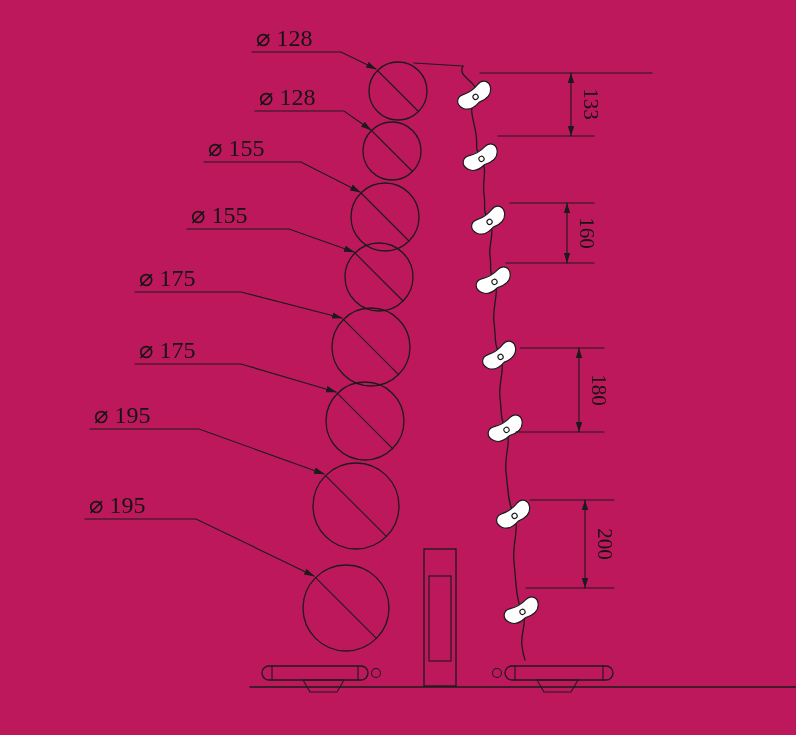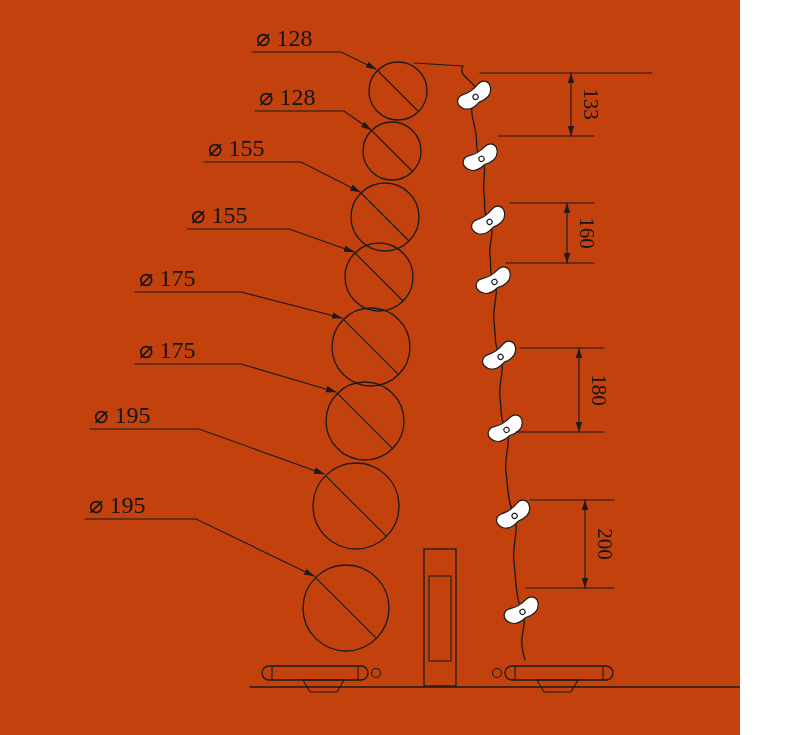--- a/index.html
+++ b/index.html
@@ -1,16 +1,16 @@
 <!DOCTYPE html>
 <html><head>
 <meta charset="utf-8">
 <style>
   html,body{margin:0;padding:0;background:#ffffff;}
-  .canvas{position:relative;width:740px;height:735px;background:#c2410c;overflow:hidden;}
+  .canvas{position:relative;width:796px;height:735px;background:#be185d;overflow:hidden;}
   svg{display:block;}
   .ln{stroke:#1b1b1b;stroke-width:1.3;fill:none;stroke-linecap:round;}
   .thin{stroke-width:1.1;}
   .arr{fill:#1b1b1b;stroke:none;}
   .lbl{font-family:"Liberation Serif","DejaVu Serif",serif;font-size:24px;fill:#141414;}
   .dimtxt{font-family:"Liberation Serif","DejaVu Serif",serif;font-size:21px;fill:#141414;}
   .cradle-path{fill:#ffffff;stroke:#1b1b1b;stroke-width:1.2;}
   .cradle-hole{fill:none;stroke:#1b1b1b;stroke-width:1.1;}
 </style>
 </head>

